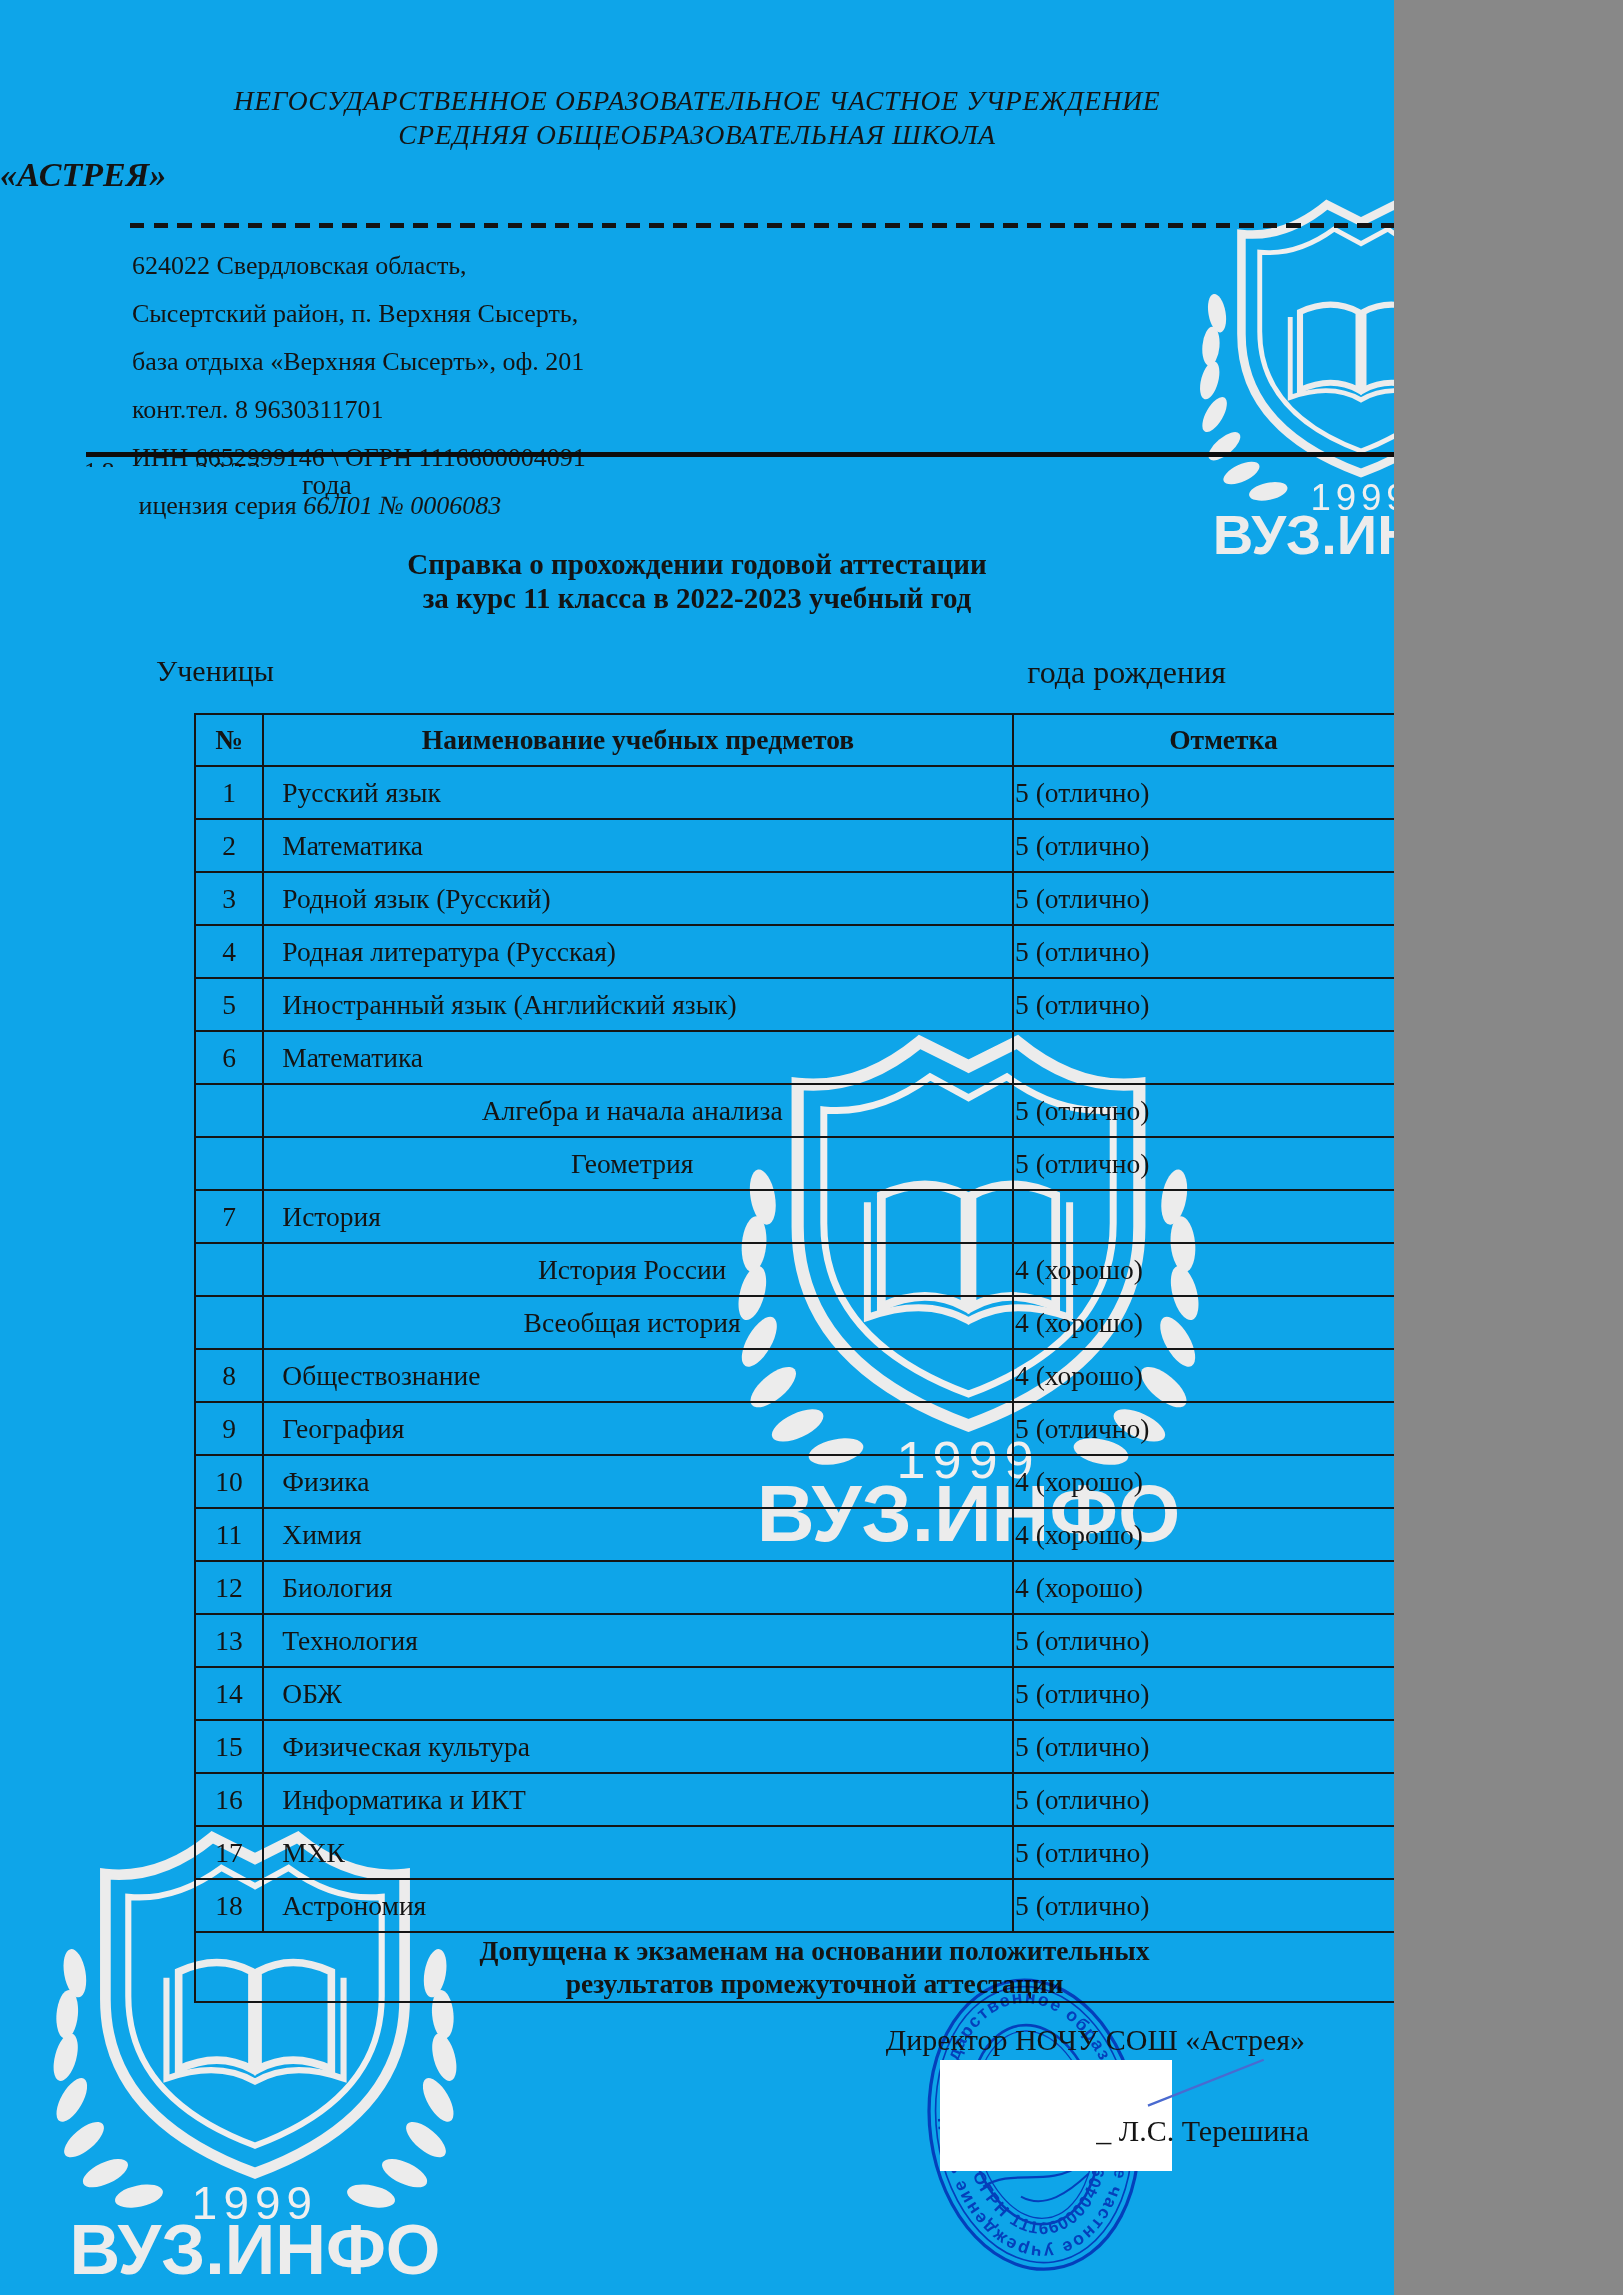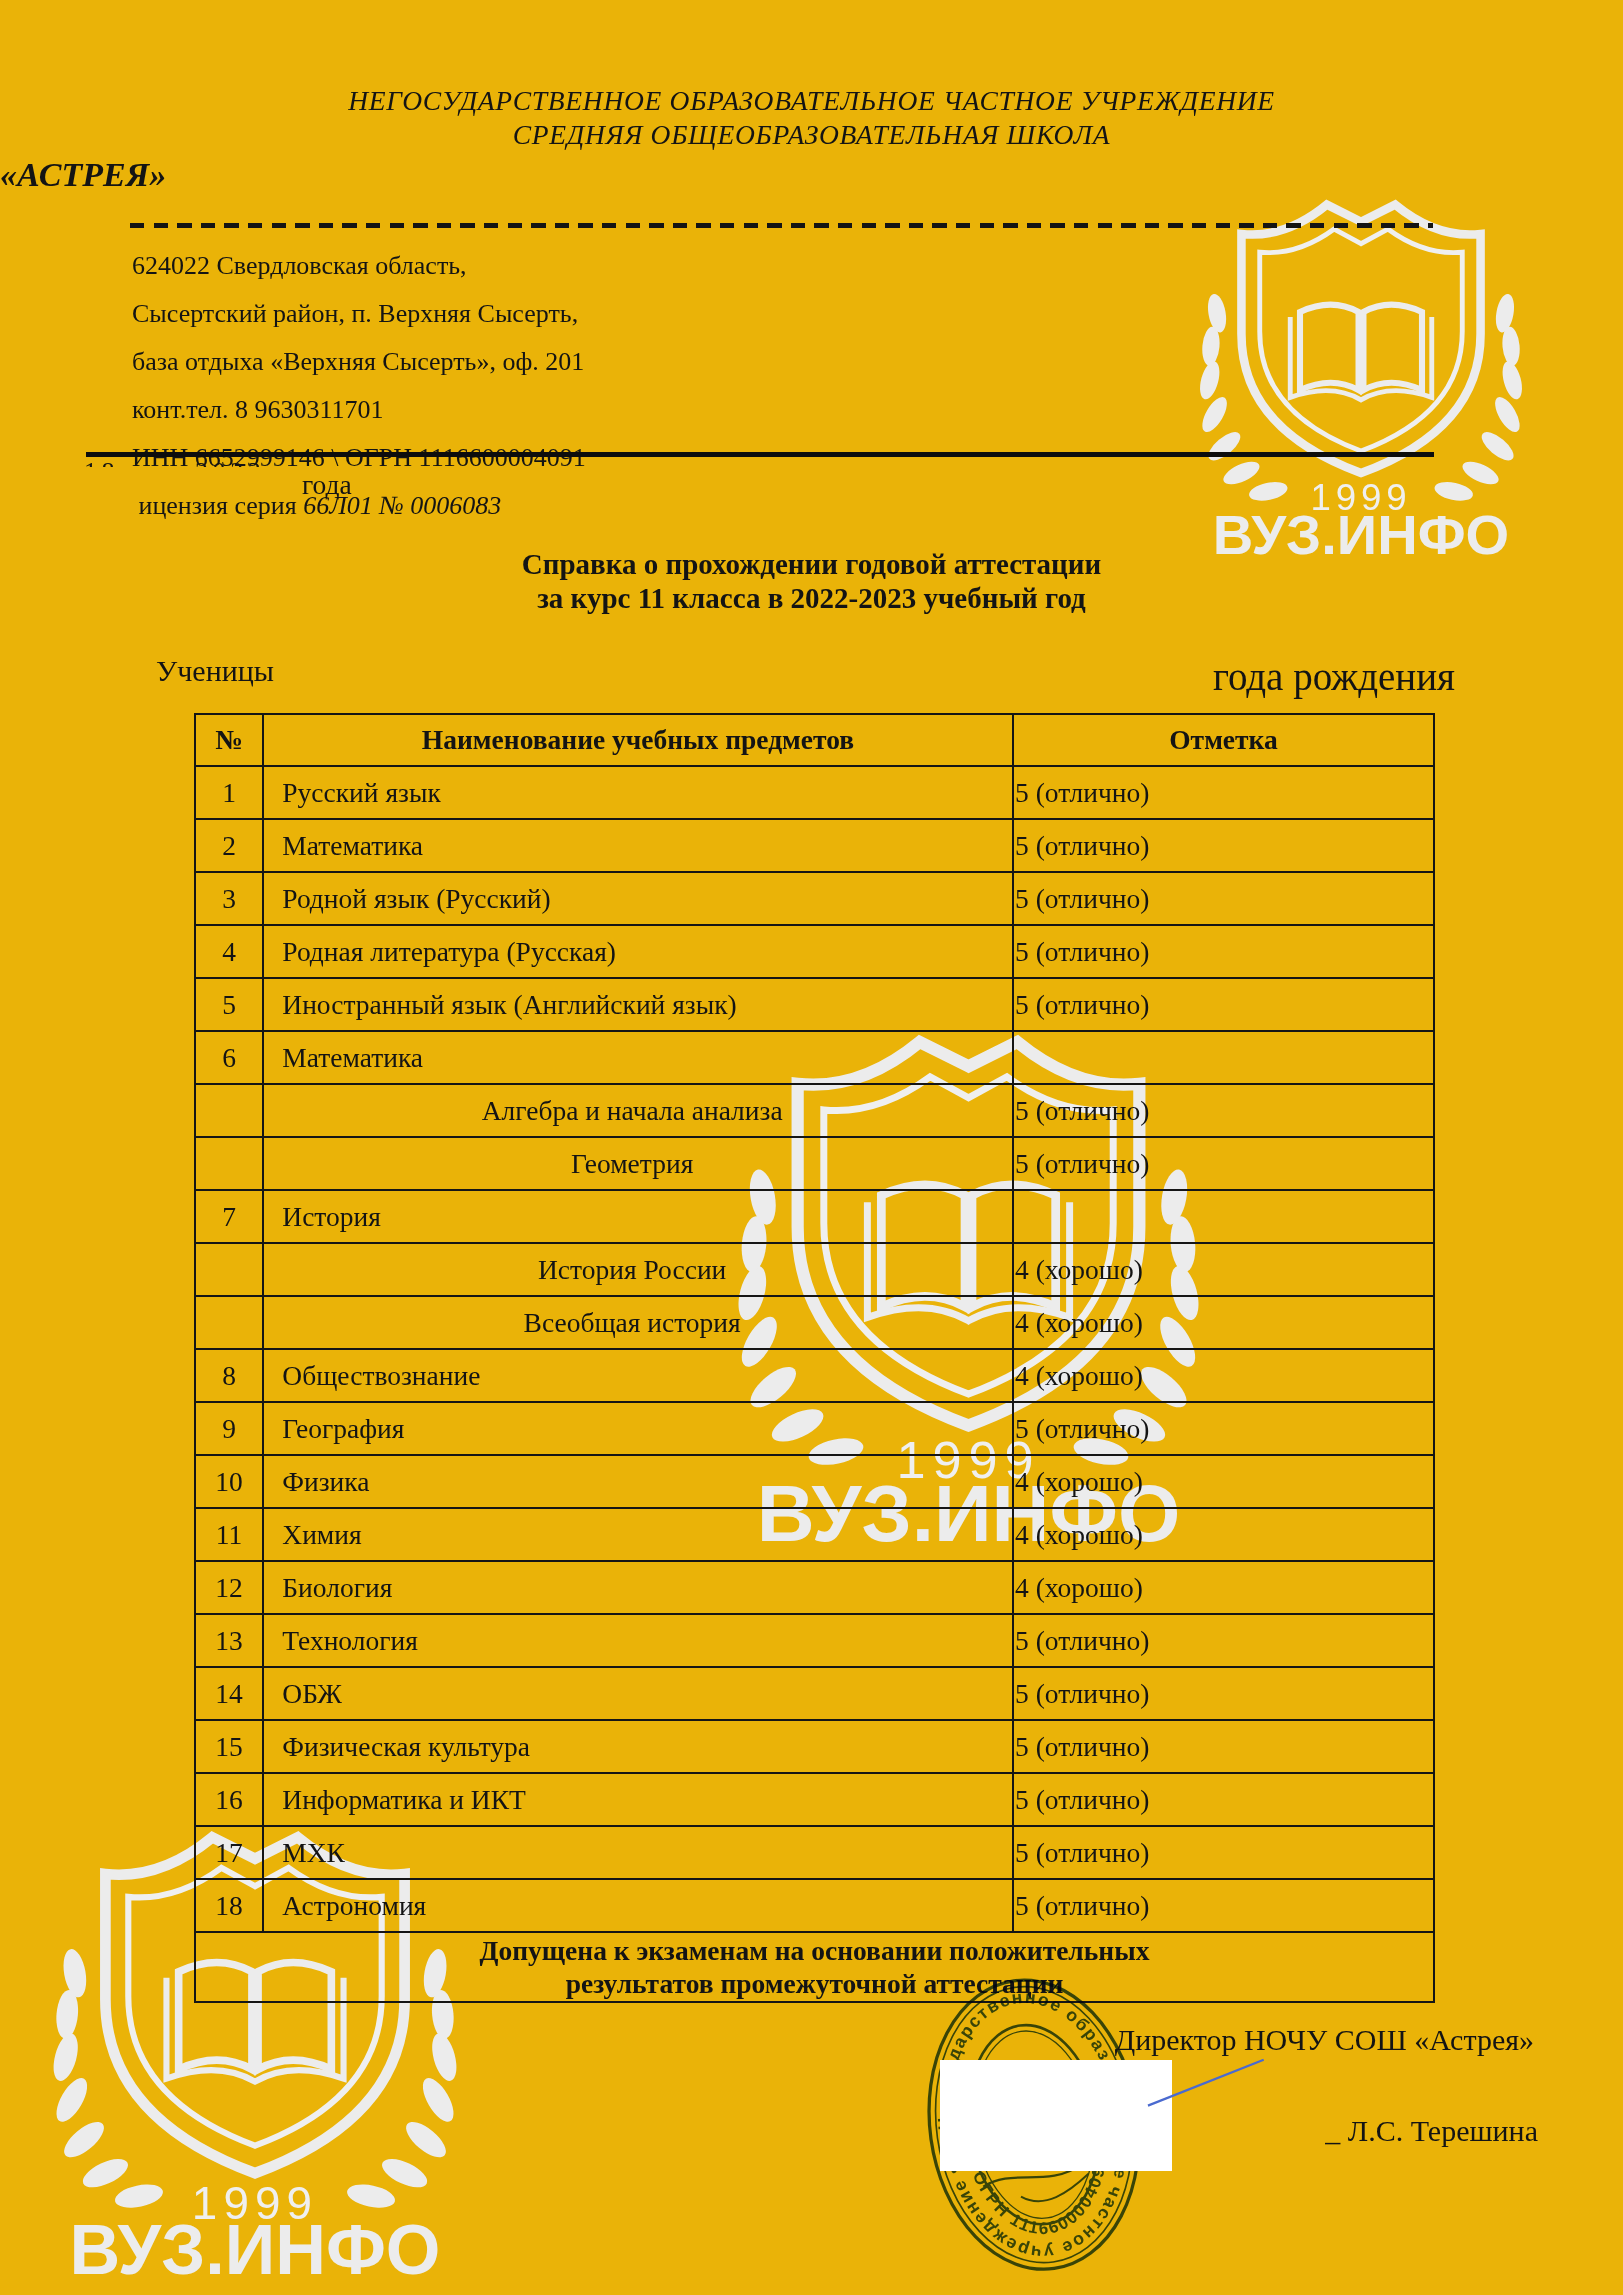--- a/index.html
+++ b/index.html
@@ -1,38 +1,38 @@
 <!DOCTYPE html>
 <html style="font-size:10.5px"><head>
 <meta charset="utf-8">
 <style>
   html,body{margin:0;padding:0;background:#888;}
   .page{
-    position:relative;width:1623px;height:2295px;background:#eab308;
+    position:relative;width:1394px;height:2295px;background:#0ea5e9;
     font-family:"Liberation Serif", serif;color:#141414;overflow:hidden;
   }
   .abs{position:absolute;}
   
   .hdr1{top:85px;left:0;width:100%;text-align:center;font-style:italic;font-size:27.5px;letter-spacing:0.7px;z-index:2;}
   .hdr2{top:119px;left:0;width:100%;text-align:center;font-style:italic;font-size:27.5px;letter-spacing:0.7px;z-index:2;}
   .hdr3{top:156px;left:0;width:100%;text-align:left;font-style:italic;font-weight:bold;font-size:34px;z-index:2;}
   .dashline{top:223px;left:130px;width:1303px;height:4.6px;z-index:2;
     background:repeating-linear-gradient(90deg,#141414 0 14.4px,transparent 14.4px 23.6px);}
   
   .addr{top:242px;left:96px;font-size:26px;line-height:48px;z-index:2;white-space:pre;margin-left:36px;}
   .lic-val{font-style:italic;}
   .thickline{top:452px;left:86px;width:1348px;height:5.2px;background:#0d0d0d;z-index:2;}
   .datefrag{top:457px;left:84px;width:275px;height:9.8px;overflow:hidden;z-index:2;}
   .datefrag span{display:block;font-size:26px;line-height:29px;letter-spacing:4.6px;}
   .goda{top:469px;left:302px;font-size:27.5px;z-index:2;}
   
   .title1{top:548px;left:0;width:100%;text-align:center;font-weight:bold;font-size:29px;z-index:2;}
   .title2{top:582px;left:0;width:100%;text-align:center;font-weight:bold;font-size:29px;z-index:2;}
   .student-label{top:654px;left:156px;font-size:30px;z-index:2;}
-  .birth-label{top:654px;right:168px;font-size:39px;z-index:2;margin-left:8px;}
+  .birth-label{top:654px;right:168px;font-size:32px;z-index:2;margin-left:8px;}
   
   .marks{top:713px;left:194px;z-index:2;border-collapse:collapse;table-layout:fixed;width:1239px;
     font-size:27.5px;}
   .marks td,.marks th{border:2px solid #151515;overflow:hidden;}
   .marks tr{height:53px;}
   .marks tr.hdr{height:52px;}
   .marks th{font-weight:bold;text-align:center;}
   .cell-num{text-align:center;}
   .cell-subj{text-align:left;padding-left:18.3px;}
   .cell-subj.sub{text-align:center;padding-right:30px;}

